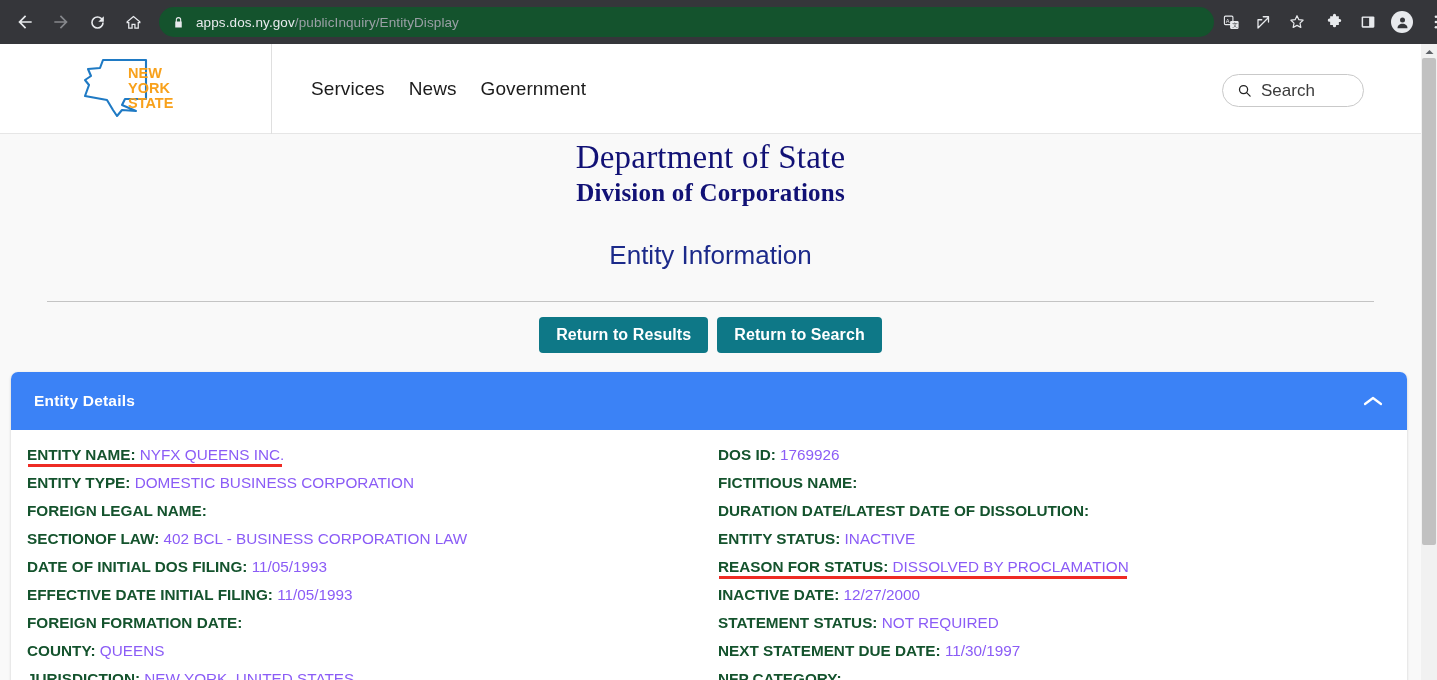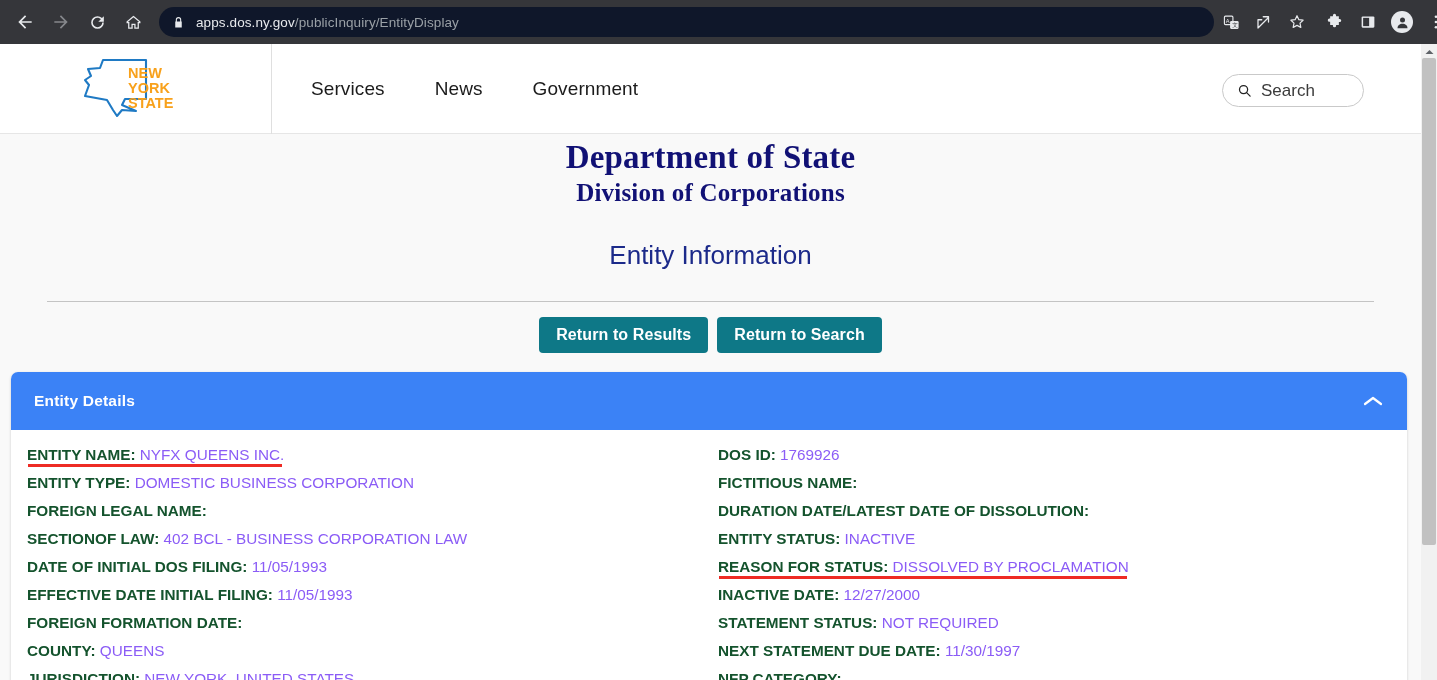--- a/index.html
+++ b/index.html
@@ -22,21 +22,21 @@
     width: 34px; height: 34px;
     display: flex; align-items: center; justify-content: center;
     border-radius: 50%;
   }
   .nav-btn svg { display: block; }
 
   .omnibox {
     display: flex; align-items: center;
     height: 30px;
     margin-left: 9px;
-    background: #0f172a;
+    background: #14532d;
     border-radius: 16px;
     padding: 0 14px 0 13px;
     min-width: 1055px;
     flex: 0 0 auto;
   }
   .lock-icon { margin-right: 11px; display: flex; align-items: center; }
   .url-text {
     font-size: 13.5px;
     color: #e8eaed;
     white-space: nowrap;
@@ -71,21 +71,21 @@
   }
   .logo-cell {
     width: 272px; height: 90px;
     display: flex; align-items: center; justify-content: center;
     border-right: 1px solid #dfdfdf;
   }
   .ny-logo { display: block; }
 
   .main-nav {
     display: flex; align-items: center;
-    gap: 50px;
+    gap: 24px;
     margin-left: 39px;
   }
   .nav-link {
     font-size: 19px;
     color: #1b1b1b;
     letter-spacing: .1px;
     cursor: pointer;
   }
 
   .search-pill {
@@ -104,21 +104,21 @@
   .page {
     position: absolute; top: 134px; left: 0;
     width: 1421px; height: 546px;
     background: #f9f9f9;
     overflow: hidden;
   }
 
   .title-dept {
     text-align: center;
     font-family: "Liberation Serif", serif;
-    font-weight: bold;
+    font-weight: normal;
     font-size: 33px;
     color: #111175;
     margin-top: 5px;
     letter-spacing: .2px;
   }
   .title-div {
     text-align: center;
     font-family: "Liberation Serif", serif;
     font-weight: bold;
     font-size: 25px;

